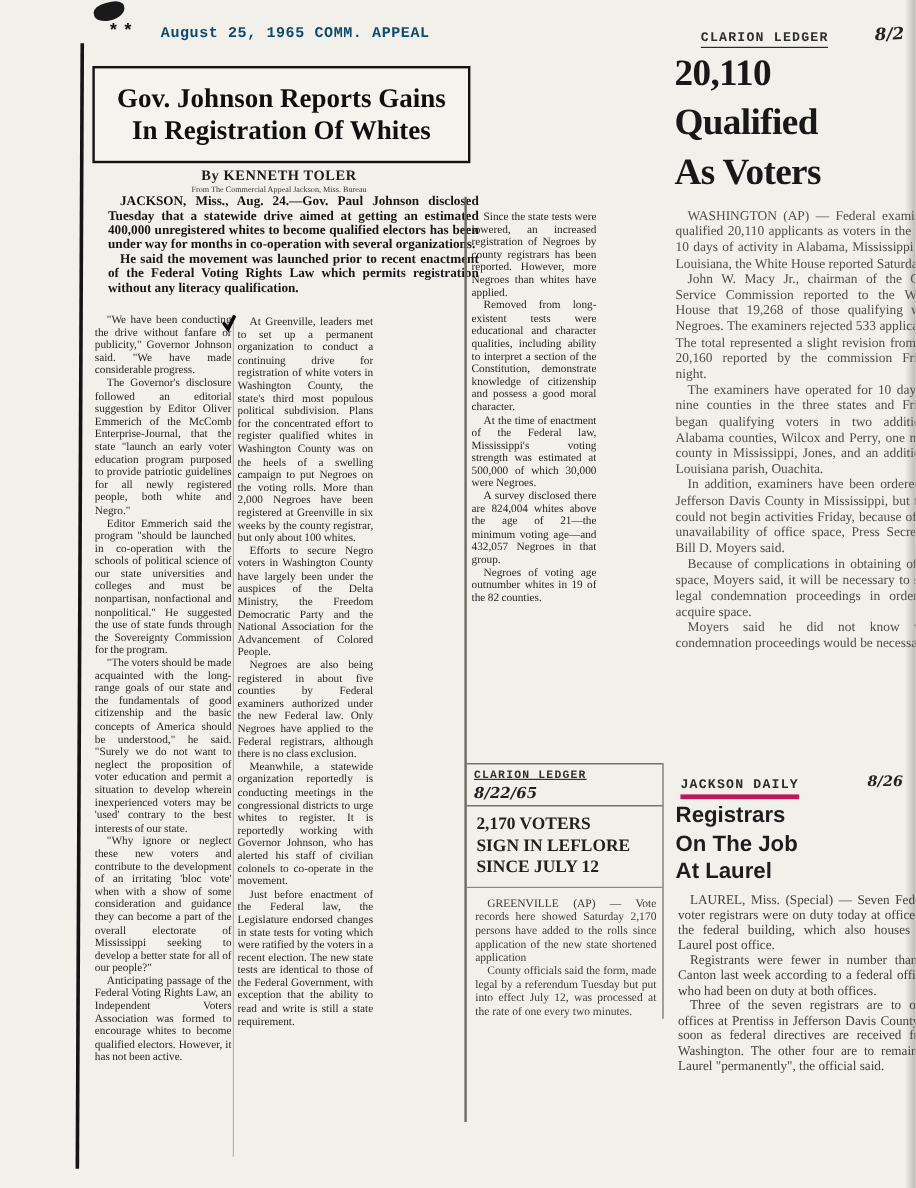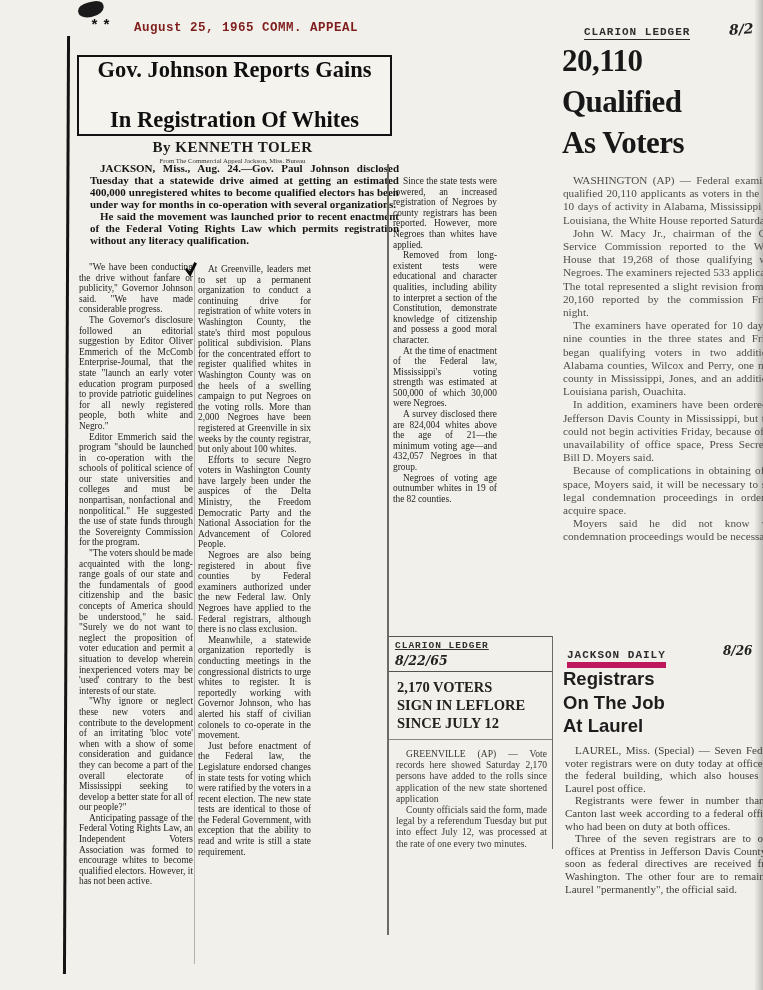--- a/index.html
+++ b/index.html
@@ -10,30 +10,30 @@
   }
   .abs { position:absolute; }
 
   
   .scanline { left:65px; top:36px; width:3px; height:938px; background:#141414; transform:rotate(0.25deg); }
   .corner-blob { left:78px; top:2px; width:26px; height:15px; background:#1a1a1a; border-radius:50% 40% 60% 50%; transform:rotate(-12deg); }
   .edge-shade { right:0; top:0; width:9px; height:100%; background:linear-gradient(to right, rgba(0,0,0,0), rgba(0,0,0,0.22)); }
 
   
   .stars { left:90px; top:18px; font-family:"Liberation Mono", monospace; font-size:15px; font-weight:bold; letter-spacing:3px; color:#111; }
-  .datestamp { left:134px; top:21px; font-family:"Liberation Mono", monospace; font-size:12.5px; font-weight:bold; letter-spacing:0.5px; color:#7f1d1d; }
+  .datestamp { left:134px; top:21px; font-family:"Liberation Mono", monospace; font-size:12.5px; font-weight:bold; letter-spacing:0.5px; color:#0c4a6e; }
 
   
   .hbox {
     left:77px; top:55px; width:311px; height:77px; border:2.5px solid #121212;
-    background:#f4f3ed; display:flex; flex-direction:column; justify-content:space-between; align-items:center;
+    background:#f4f3ed; display:flex; flex-direction:column; justify-content:center; align-items:center;
     font-weight:bold; font-size:22.5px; line-height:1.18; color:#101010; text-align:center;
   }
   .byline-wrap { left:77px; top:139px; width:311px; text-align:center; }
-  .byline { font-size:15px; font-weight:bold; letter-spacing:0.5px; }
+  .byline { font-size:12px; font-weight:bold; letter-spacing:0.5px; }
   .byline-src { font-size:6.8px; margin-top:1px; color:#333; }
   .lead { left:90px; top:162px; width:309px; font-size:11px; font-weight:bold; line-height:12px; text-align:justify; color:#161616; }
   .lead p, .col p, .clarion-body p, .leflore-body p, .jackson-body p { margin:0; text-indent:10px; }
   .col { position:absolute; text-align:justify; font-size:9.4px; line-height:10.6px; color:#1f1f1f; word-spacing:-0.3px; overflow:hidden; }
   .c1 { left:79px;  top:262px; width:114px; height:708px; }
   .c2 { left:198px; top:264px; width:113px; height:672px; }
   .c3 { left:393px; top:176px; width:104px; height:404px; }
   .vrule1 { left:194px; top:264px; width:1px; height:700px; background:#b5b2a9; }
   .vrule-band { left:387px; top:164px; width:2px; height:771px; background:#6e6b64; }
   .checkmark { left:185px; top:262px; width:12px; height:15px; background:#0c0c0c;
@@ -47,21 +47,21 @@
 
   
   .leflore { left:389px; top:636px; width:163px; border-right:1.5px solid #6e6b64; }
   .leflore-stampbox { border-top:1.5px solid #55534e; border-bottom:1.5px solid #55534e; padding:3px 5px 3px 6px; }
   .leflore-stamp { font-family:"Liberation Mono", monospace; font-size:9.5px; font-weight:bold; letter-spacing:1px; text-decoration:underline; color:#33312e; }
   .leflore-date { text-align:left; font-family:"DejaVu Serif", serif; font-style:italic; font-size:12.5px; font-weight:bold; margin-top:2px; color:#1f1f1f; }
   .leflore-headline { padding:6px 4px 7px 8px; font-size:14.5px; font-weight:bold; line-height:18px; border-bottom:1.2px solid #8a877f; color:#23221f; }
   .leflore-body { padding:8px 5px 0 7px; font-size:9.6px; line-height:11.2px; text-align:justify; color:#3a3935; }
 
   
-  .jackson-stamp { left:567px; top:649px; font-family:"Liberation Mono", monospace; font-size:11px; font-weight:bold; letter-spacing:1px; border-bottom:6px solid #be185d; padding-bottom:1px; color:#2c2c2c; }
+  .jackson-stamp { left:567px; top:649px; font-family:"Liberation Mono", monospace; font-size:11px; font-weight:bold; letter-spacing:1px; border-bottom:4px solid #be185d; padding-bottom:1px; color:#2c2c2c; }
   .jackson-date { left:723px; top:644px; font-family:"DejaVu Serif", serif; font-style:italic; font-size:12px; font-weight:bold; color:#222; }
   .jackson-headline { left:563px; top:667px; font-family:"Liberation Sans", sans-serif; font-weight:bold; font-size:18.5px; line-height:23.5px; color:#1d1d1d; }
   .jackson-body { left:565px; top:744px; width:214px; font-size:11px; line-height:12.6px; text-align:justify; color:#403e3a; }
 </style>
 </head>
 <body>
 
 <div class="page">
 
   <div class="abs scanline"></div>

